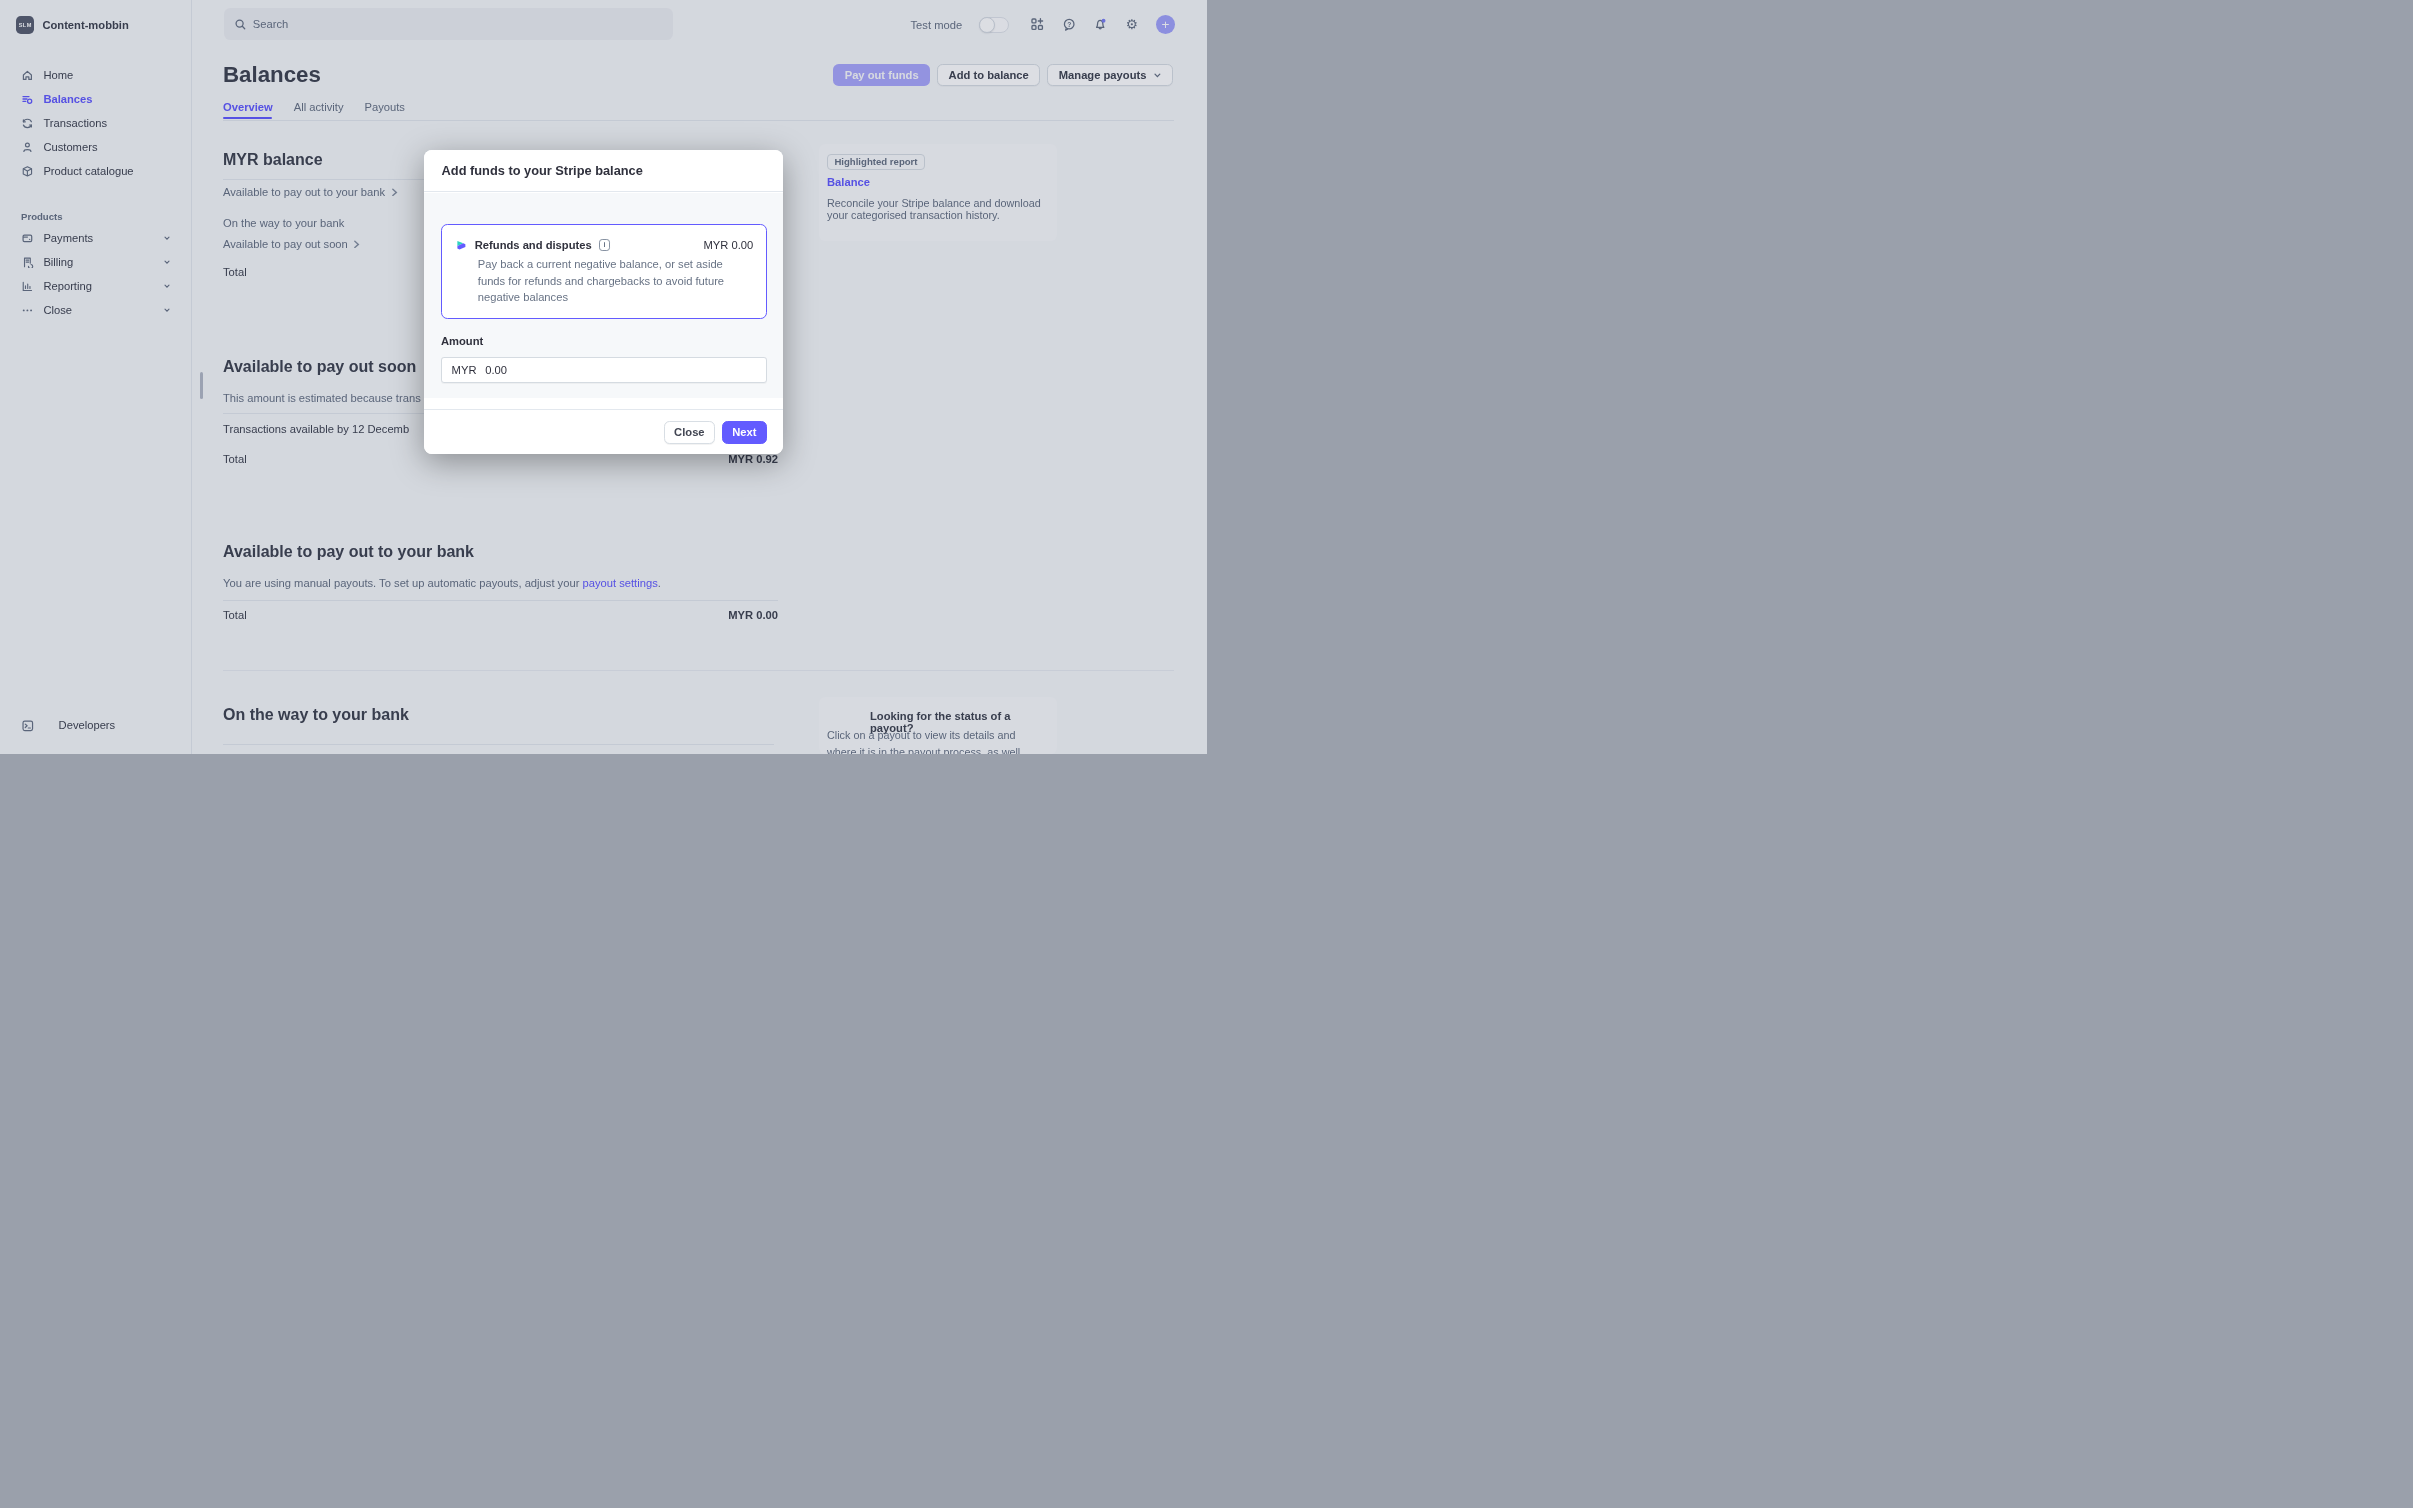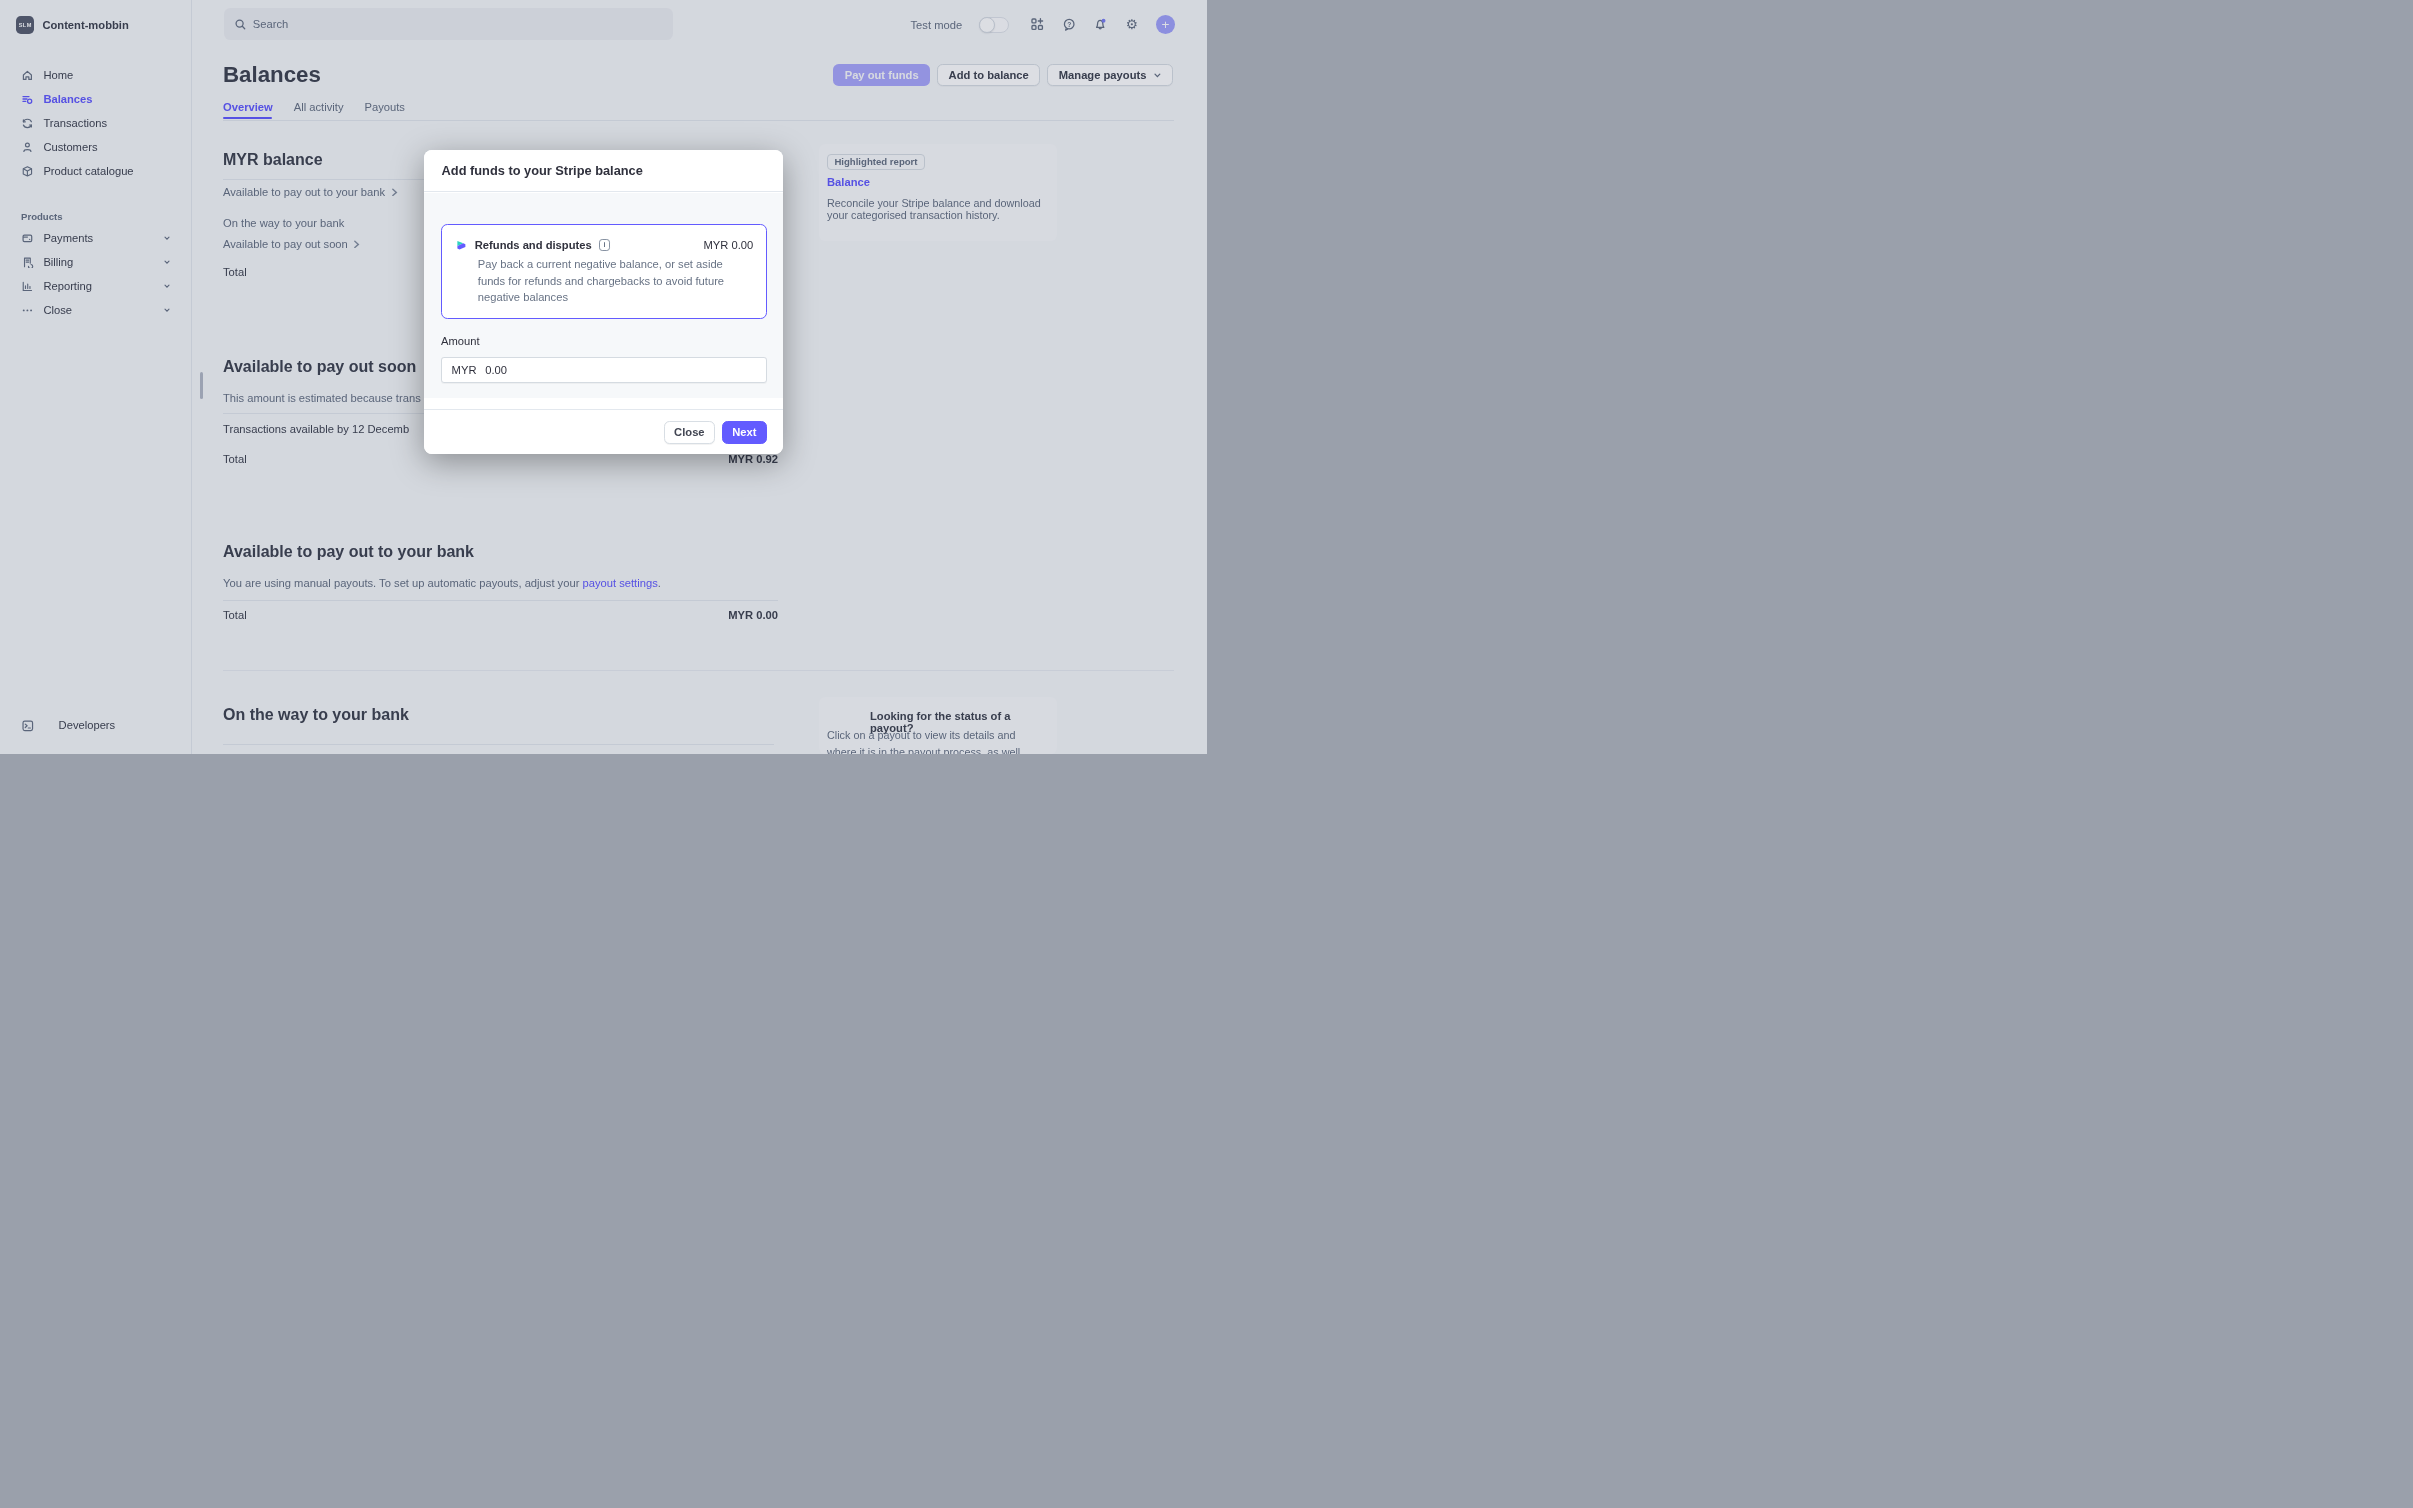--- a/index.html
+++ b/index.html
@@ -71,21 +71,21 @@
   .modal-body { position:absolute; top:43px; left:0; right:0; height:205px; background:#f6f8fa; }
   .option-card { position:absolute; left:17px; top:31px; width:326px; height:95px; background:#fff;
     border:1.6px solid #635bff; border-radius:6.4px; cursor:pointer; }
   .option-inner { position:absolute; left:12.8px; top:13.6px; right:12.8px; }
   .option-title-row { display:flex; align-items:center; gap:7.2px; }
   .option-title { font-size:11.2px; font-weight:700; color:#30313d; }
   .info-badge { width:11.2px; height:11.2px; border:1px solid #8792a2; border-radius:3.2px; color:#687385;
     font-size:7.2px; font-weight:700; display:flex; align-items:center; justify-content:center; cursor:pointer; }
   .option-amount { margin-left:auto; font-size:11.2px; color:#30313d; }
   .option-desc { margin-top:4.8px; margin-left:23px; width:268px; font-size:11.2px; line-height:16.4px; color:#687385; }
-  .amount-label { position:absolute; left:17px; top:142px; font-size:11.2px; font-weight:400; color:#30313d; }
+  .amount-label { position:absolute; left:17px; top:142px; font-size:11.2px; font-weight:700; color:#30313d; }
   .amount-input { position:absolute; left:17px; top:164px; width:326px; height:25.5px; background:#fff;
     border:0.8px solid #d5dbe1; border-radius:3px; box-shadow:0 0.8px 0.8px rgba(0,0,0,.04);
     display:flex; align-items:center; padding-left:9.6px; gap:8.8px; font-size:11.2px; color:#30313d; cursor:text; }
   .modal-footer { position:absolute; left:0; right:0; bottom:0; height:45px; background:#fff; border-top:0.8px solid #e3e8ee;
     display:flex; align-items:center; justify-content:flex-end; padding-right:16px; gap:6.4px; }
   .mbtn { height:23px; border-radius:5.6px; font-size:11.2px; font-weight:700; display:flex; align-items:center;
     padding:0 9.6px; cursor:pointer; }
   .mbtn.close { background:#fff; border:0.8px solid #d8dee4; color:#414552; box-shadow:0 0.8px 0.8px rgba(0,0,0,.05); }
   .mbtn.next { background:#635bff; color:#fff; border:0.8px solid #635bff; }
   svg { display:block; }

